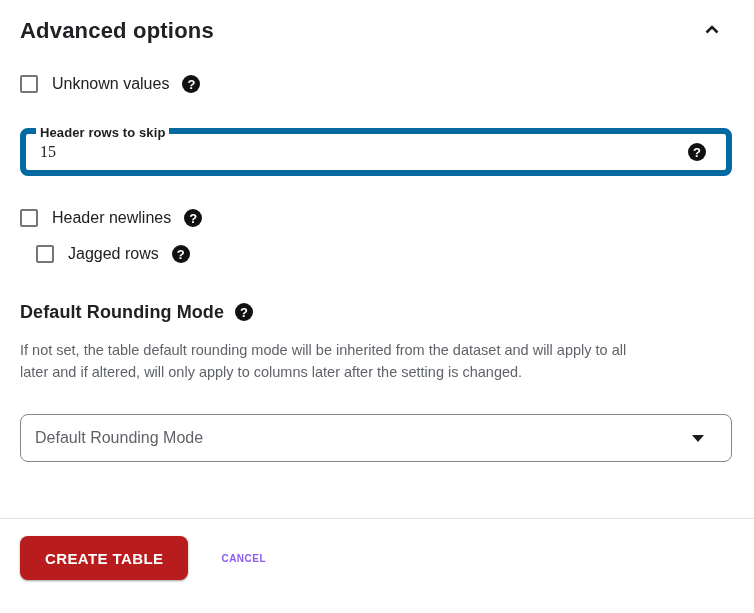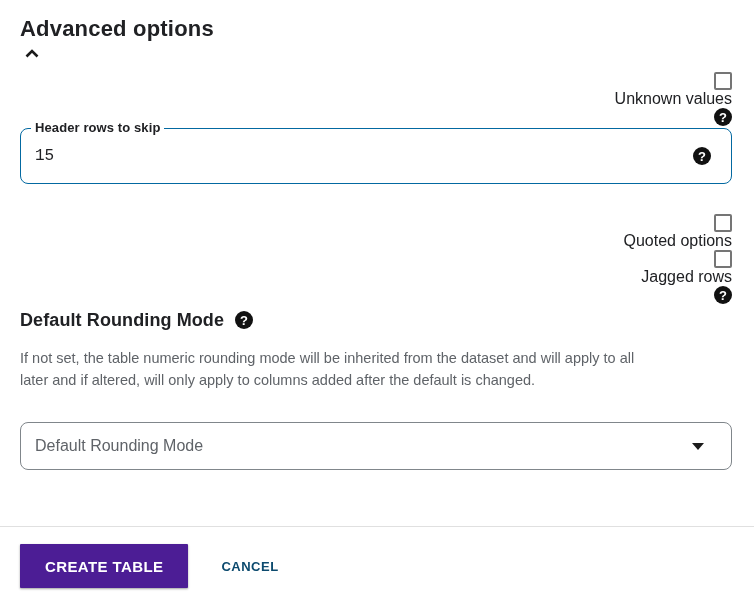--- a/index.html
+++ b/index.html
@@ -7,29 +7,29 @@
   body {
     width: 754px; height: 613px;
     background: #ffffff;
     font-family: "Liberation Sans", sans-serif;
     color: #202124;
     overflow: hidden;
   }
   .content { padding: 16px 22px 0 20px; }
 
   
-  .panel-header { display: flex; justify-content: space-between; align-items: flex-start; height: 30px; flex-direction: column; }
+  .panel-header { display: flex; justify-content: space-between; align-items: center; height: 30px; }
   .panel-title { font-size: 22px; font-weight: 700; letter-spacing: 0.2px; }
   .collapse-btn {
     background: none; border: none; padding: 0; margin-right: 8px;
     display: flex; align-items: center; cursor: pointer;
   }
 
   
-  .check-row { display: flex; align-items: flex-end; height: 24px; flex-direction: column; }
+  .check-row { display: flex; align-items: center; height: 24px; }
   .checkbox {
     width: 18px; height: 18px;
     border: 2px solid #757575; border-radius: 2px;
     background: #fff; flex: none;
     cursor: pointer;
   }
   .check-label { font-size: 16px; margin-left: 14px; }
   .help-icon {
     width: 18px; height: 18px; border-radius: 50%;
     background: #111111; color: #ffffff;
@@ -39,33 +39,33 @@
   }
   .check-row .help-icon { margin-left: 13px; }
 
   .row-unknown { margin-top: 26px; }
   .row-quoted  { margin-top: 30px; }
   .row-jagged  { margin-top: 12px; margin-left: 16px; }
 
   
   .text-field {
     position: relative; margin-top: 32px;
-    height: 56px;
-    border: 1px solid #0369a1; border-radius: 8px;
+    height: 48px;
+    border: 6px solid #0369a1; border-radius: 8px;
     display: flex; align-items: center;
   }
   .text-field .field-label {
     position: absolute; top: -9px; left: 10px;
     background: #ffffff; padding: 0 4px;
     font-size: 13px; font-weight: 700; color: #202124;
     letter-spacing: 0.1px;
   }
   .field-input {
     border: none; outline: none; background: transparent;
-    font-family: Liberation Mono, monospace;
+    font-family: Liberation Serif, serif;
     font-size: 16px; color: #202124;
     padding: 0 46px 0 14px; width: 100%; height: 100%;
   }
   .field-help { position: absolute; right: 20px; top: 50%; transform: translateY(-50%); }
 
   
   .section-heading {
     margin-top: 34px; height: 24px;
     display: flex; align-items: center;
     font-size: 18px; font-weight: 700; letter-spacing: 0.1px;
@@ -88,33 +88,33 @@
     width: 0; height: 0;
     border-left: 6px solid transparent; border-right: 6px solid transparent;
     border-top: 7px solid #1b1b1b;
   }
 
   
   .divider { height: 1px; background: #e0e0e0; margin-top: 56px; }
   .footer { display: flex; align-items: center; padding: 17px 0 0 20px; }
   .primary-btn {
     height: 44px; padding: 0 25px;
-    background: #4c1d95; color: #ffffff;
-    border: none; border-radius: 1px;
+    background: #b91c1c; color: #ffffff;
+    border: none; border-radius: 8px;
     font-family: "Liberation Sans", sans-serif;
     font-size: 15px; font-weight: 700; letter-spacing: 0.4px;
     box-shadow: 0 1px 2px rgba(0,0,0,0.28), 0 1px 3px rgba(60,64,67,0.15);
     cursor: pointer;
   }
   .cancel-btn {
     margin-left: 33px;
     background: none; border: none; padding: 0;
     font-family: "Liberation Sans", sans-serif;
-    font-size: 13px; font-weight: 700; letter-spacing: 0.5px;
-    color: #0c4a6e; cursor: pointer;
+    font-size: 10px; font-weight: 700; letter-spacing: 0.5px;
+    color: #8b5cf6; cursor: pointer;
   }
 </style>
 </head>
 <body>
 
 <div class="content">
 
   <div class="panel-header">
     <div class="panel-title">Advanced options</div>
     <button class="collapse-btn">
@@ -133,38 +133,38 @@
   </div>
 
   <div class="text-field">
     <span class="field-label">Header rows to skip</span>
     <input class="field-input" type="text" value="15" style="">
     <span class="help-icon field-help">?</span>
   </div>
 
   <div class="check-row row-quoted">
     <span class="checkbox"></span>
-    <span class="check-label">Quoted options</span>
+    <span class="check-label">Header newlines</span>
     <span class="help-icon">?</span>
   </div>
 
   <div class="check-row row-jagged">
     <span class="checkbox"></span>
     <span class="check-label">Jagged rows</span>
     <span class="help-icon">?</span>
   </div>
 
   <div class="section-heading">
     <span>Default Rounding Mode</span>
     <span class="help-icon">?</span>
   </div>
 
   <div class="description">
-    <div>If not set, the table numeric rounding mode will be inherited from the dataset and will apply to all</div>
-    <div>later and if altered, will only apply to columns added after the default is changed.</div>
+    <div>If not set, the table default rounding mode will be inherited from the dataset and will apply to all</div>
+    <div>later and if altered, will only apply to columns later after the setting is changed.</div>
   </div>
 
   <div class="dropdown">
     <span class="dropdown-text">Default Rounding Mode</span>
     <span class="caret-down"></span>
   </div>
 
 </div>
 
 <div class="divider"></div>

